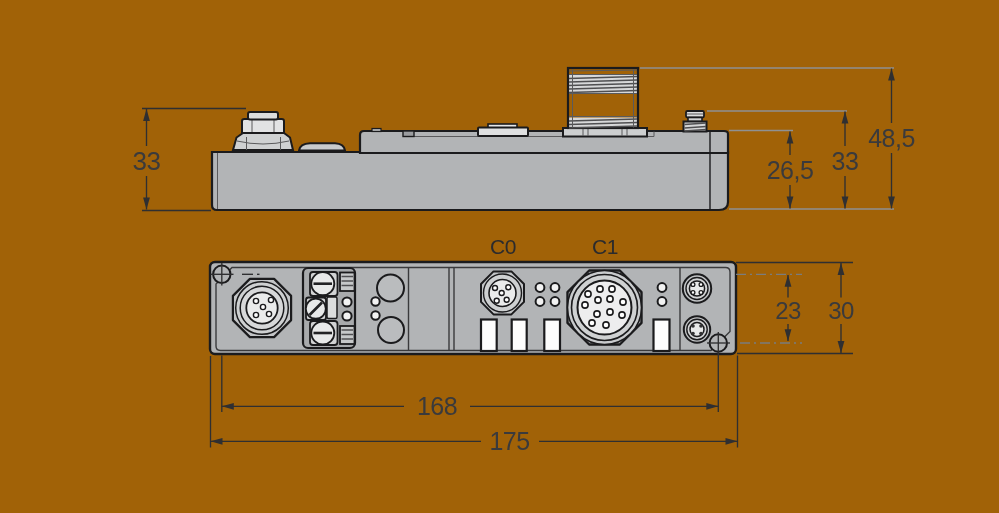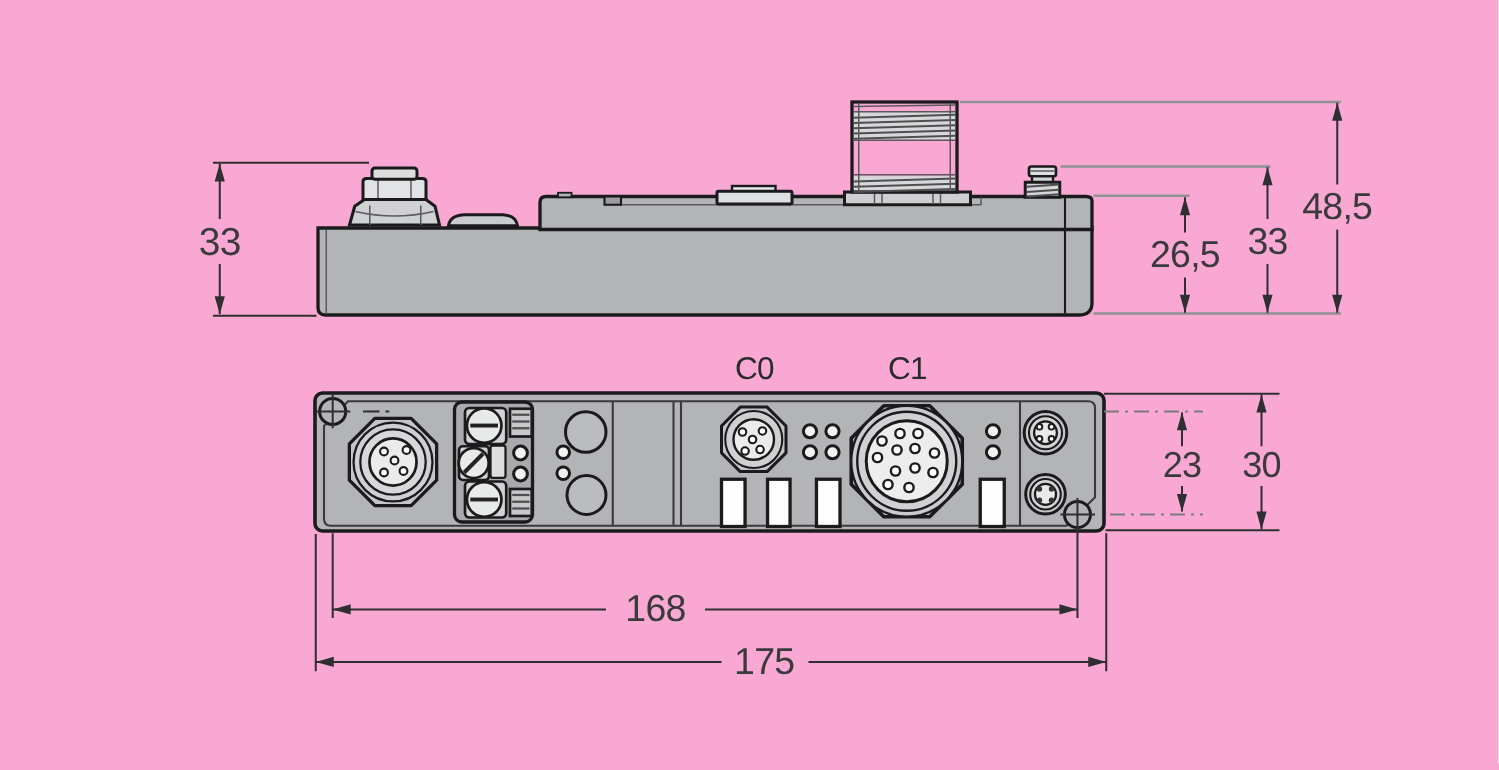--- a/index.html
+++ b/index.html
@@ -1,16 +1,16 @@
 <!DOCTYPE html>
 <html><head>
 <meta charset="utf-8">
 <style>
   html,body{margin:0;padding:0;background:#ffffff;}
-  .stage{position:relative;width:999px;height:513px;background:#f9a8d4;overflow:hidden;
+  .stage{position:relative;width:999px;height:513px;background:#a16207;overflow:hidden;
          font-family:"Liberation Sans",sans-serif;}
   svg{display:block;}
   text{font-family:"Liberation Sans","DejaVu Sans",sans-serif;fill:#3a3a3c;letter-spacing:-0.5px;}
   .dim-text{font-size:25px;}
   .dim-text-sm{font-size:24px;}
   .conn-label{font-size:21px;fill:#2b2b2d;}
   .outline{stroke:#1b1b1d;}
   .dimline{stroke:#2f2f31;stroke-width:1.35;fill:none;}
   .arrow{fill:#2f2f31;stroke:none;}
   .leader{stroke:#8f9193;stroke-width:1.6;fill:none;}

